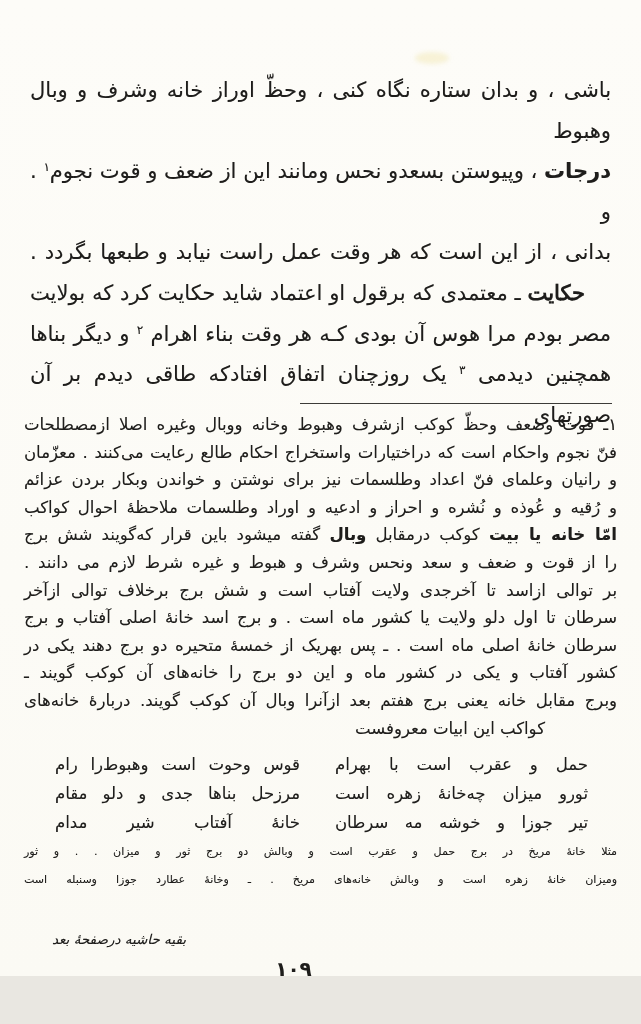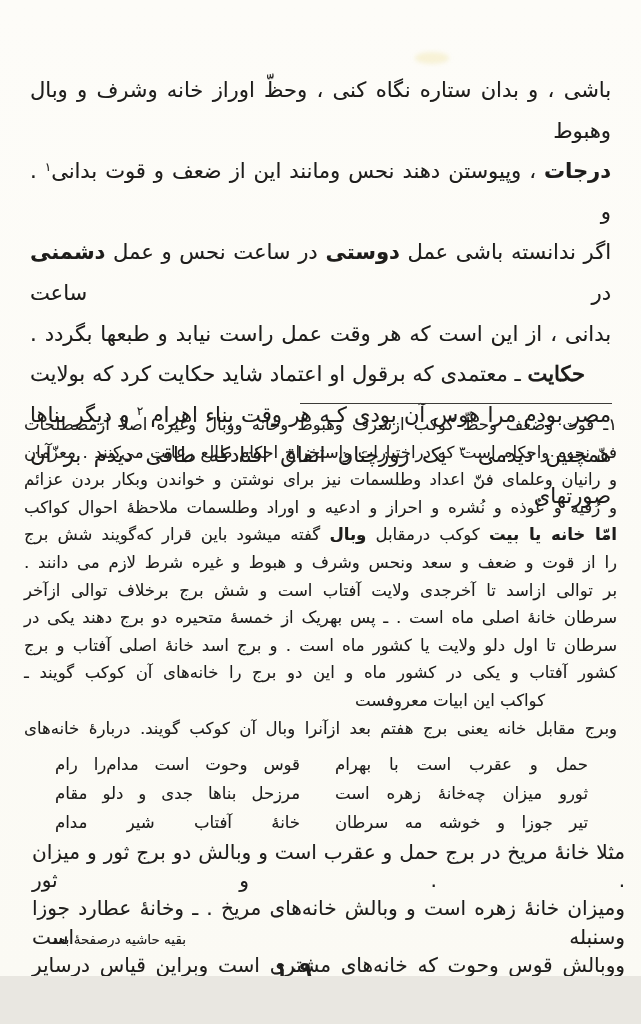--- a/index.html
+++ b/index.html
@@ -40,88 +40,87 @@
   .verses{
     position:absolute;top:750px;right:53px;width:533px;
     font-size:16.5px;line-height:29px;
     text-shadow:0.2px 0.2px 0 rgba(20,20,20,.3);
   }
   .verse-row{display:flex;justify-content:space-between;}
   .hemi{text-align:justify;text-align-last:justify;-moz-text-align-last:justify;}
   .hemi-r{width:253px;}
   .hemi-l{width:245px;}
   .post-lines{
-    position:absolute;top:838px;right:16px;width:593px;
-    font-size:20px;line-height:28.2px;
+    position:absolute;top:838px;right:24px;width:593px;
+    font-size:11px;line-height:28.2px;
     text-shadow:0.2px 0.2px 0 rgba(20,20,20,.3);
   }
   .continuation{
     position:absolute;top:931px;left:52px;width:170px;
     font-size:13.5px;text-align:right;text-align-last:left;
     text-shadow:0.2px 0.2px 0 rgba(20,20,20,.35);
+    font-style:italic;
   }
   .page-number{
     position:absolute;top:957px;left:0;width:641px;
     text-align:center;font-size:20px;font-weight:bold;
     transform:translateX(-27px);
     letter-spacing:1px;
   }
 </style>
 </head>
 <body>
 
 <div class="page">
 
   <div class="stain"></div>
 
   <div class="main-text">
     <div class="line st">باشی ، و بدان ستاره نگاه کنی ، وحظّ اوراز خانه وشرف و وبال وهبوط</div>
-    <div class="line st"><span class="b">درجات</span><span> ، وپیوستن دهند نحس ومانند این از ضعف و قوت بدانی</span><sup class="fnref">۱</sup><span> . و</span></div>
-    <div class="line st"><span>اگر ندانسته باشی عمل </span><span class="b">دوستی</span><span> در ساعت نحس و عمل </span><span class="b">دشمنی</span><span> در ساعت</span></div>
+    <div class="line st"><span class="b">درجات</span><span> ، وپیوستن بسعدو نحس ومانند این از ضعف و قوت نجوم</span><sup class="fnref">۱</sup><span> . و</span></div>
     <div class="line st">بدانی ، از این است که هر وقت عمل راست نیابد و طبعها بگردد .</div>
     <div class="line st indent"><span class="b">حکایت</span><span> ـ </span><span>معتمدی که برقول او اعتماد شاید حکایت کرد که بولایت</span></div>
     <div class="line st"><span>مصر بودم مرا هوس آن بودی کـه هر وقت بناء اهرام </span><sup class="fnref">۲</sup><span> و دیگر بناها</span></div>
     <div class="line st"><span>همچنین دیدمی </span><sup class="fnref">۳</sup><span> یک روزچنان اتفاق افتادکه طاقی دیدم بر آن صورتهای</span></div>
   </div>
 
   <div class="fn-sep"></div>
 
   <div class="footnote">
     <div class="line st">۱ـ قوت وضعف وحظّ کوکب ازشرف وهبوط وخانه ووبال وغیره اصلا ازمصطلحات</div>
     <div class="line st">فنّ نجوم واحکام است که دراختیارات واستخراج احکام طالع رعایت می‌کنند . معزّمان</div>
     <div class="line st">و رانیان وعلمای فنّ اعداد وطلسمات نیز برای نوشتن و خواندن وبکار بردن عزائم</div>
     <div class="line st">و رُقیه و عُوذه و نُشره و احراز و ادعیه و اوراد وطلسمات ملاحظهٔ احوال کواکب</div>
     <div class="line st"><span class="b">امّا خانه یا بیت</span><span> کوکب درمقابل </span><span class="b">وبال</span><span> گفته میشود باین قرار که‌گویند شش برج</span></div>
     <div class="line st">را از قوت و ضعف و سعد ونحس وشرف و هبوط و غیره شرط لازم می دانند .</div>
     <div class="line st">بر توالی ازاسد تا آخرجدی ولایت آفتاب است و شش برج برخلاف توالی ازآخر</div>
+    <div class="line st">سرطان تا اول دلو ولایت یا کشور ماه است . و برج اسد خانهٔ اصلی آفتاب و برج</div>
     <div class="line st">سرطان خانهٔ اصلی ماه است . ـ پس بهریک از خمسهٔ متحیره دو برج دهند یکی در</div>
-    <div class="line st">سرطان تا اول دلو ولایت یا کشور ماه است . و برج اسد خانهٔ اصلی آفتاب و برج</div>
     <div class="line st">کشور آفتاب و یکی در کشور ماه و این دو برج را خانه‌های آن کوکب گویند ـ</div>
+    <div class="line st">وبرج مقابل خانه یعنی برج هفتم بعد ازآنرا وبال آن کوکب گویند. دربارهٔ خانه‌های</div>
     <div class="line fn-last">کواکب این ابیات معروفست</div>
-    <div class="line st">وبرج مقابل خانه یعنی برج هفتم بعد ازآنرا وبال آن کوکب گویند. دربارهٔ خانه‌های</div>
   </div>
 
   <div class="verses">
     <div class="verse-row">
       <span class="hemi hemi-r">حمل و عقرب است با بهرام</span>
-      <span class="hemi hemi-l">قوس وحوت است مدام‌را رام</span>
+      <span class="hemi hemi-l">قوس وحوت است وهبوط‌را رام</span>
     </div>
     <div class="verse-row">
       <span class="hemi hemi-r">ثورو میزان چه‌خانهٔ زهره است</span>
       <span class="hemi hemi-l">مرزحل بناها جدی و دلو مقام</span>
     </div>
     <div class="verse-row">
       <span class="hemi hemi-r">تیر جوزا و خوشه مه سرطان</span>
       <span class="hemi hemi-l">خانهٔ آفتاب شیر مدام</span>
     </div>
   </div>
 
   <div class="post-lines">
     <div class="line st">مثلا خانهٔ مریخ در برج حمل و عقرب است و وبالش دو برج ثور و میزان . . و ثور</div>
     <div class="line st">ومیزان خانهٔ زهره است و وبالش خانه‌های مریخ . ـ وخانهٔ عطارد جوزا وسنبله است</div>
-    <div class="line st">ووبالش قوس وحوت که خانه‌های مشتری است وبراین قیاس درسایر کواکب سیاره .</div>
   </div>
 
   <div class="continuation">بقیه حاشیه درصفحهٔ بعد</div>
 
   <div class="page-number">۱۰۹</div>
 
 </div>
 
 </body></html>

